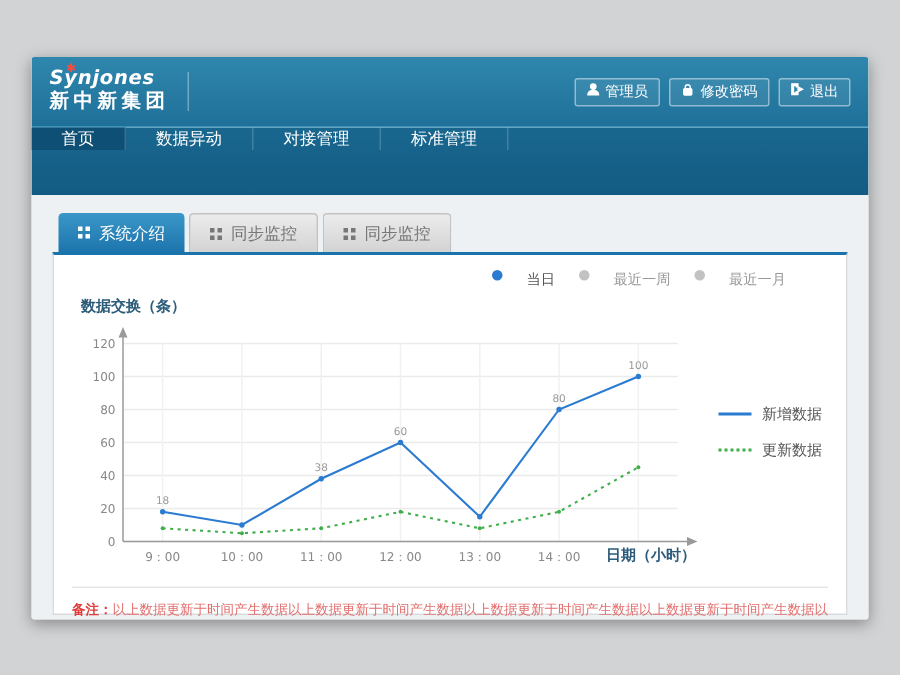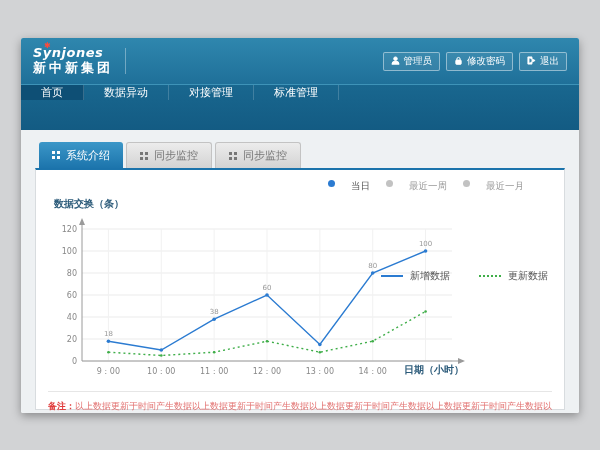--- a/index.html
+++ b/index.html
@@ -39,21 +39,21 @@
   .panel{background:#fff;border:1px solid #d8dcdf;border-top:2px solid #1b73ab;margin-top:-1px;height:242px;
          padding:8px 12px 0;position:relative}
   .filters{display:flex;justify-content:flex-end;gap:16px;padding-right:28px;margin-top:2px}
   .filter{display:flex;align-items:flex-start;gap:16px;font-size:9.5px;color:#999;cursor:pointer}
   .filter.active{color:#555}
   .dot{width:7px;height:7px;border-radius:50%;background:#c2c2c2}
   .y-title{font-size:10px;color:#2c5b7a;font-weight:bold;margin:4px 0 0 6px}
   .chart-wrap{position:relative;margin-top:2px;height:178px}
   svg.chart{position:absolute;left:0;top:0;font-family:"DejaVu Sans","Liberation Sans",sans-serif}
   .x-title{position:absolute;left:356px;top:150px;font-size:10px;color:#2c5b7a;font-weight:bold}
-  .series-legend{position:absolute;right:4px;top:56px;display:flex;flex-direction:row;gap:29px}
+  .series-legend{position:absolute;right:4px;top:56px;display:flex;flex-direction:column;gap:10px}
   .series-item{display:flex;align-items:center;gap:7px;font-size:10px;color:#555}
   .line-sample{width:22px;height:0;border-top:2px solid #2b7bd1}
   .line-sample.dashed{border-top-style:dotted}
   .note-row{border-top:1px solid #e6e6e6;margin-top:0;padding:8px 0;text-align:center;font-size:9px;white-space:nowrap;overflow:hidden}
   .note-prefix{color:#e03c3c;font-weight:bold}
   .note-text{color:#e2706f}
 </style>
 </head>
 <body>
 

